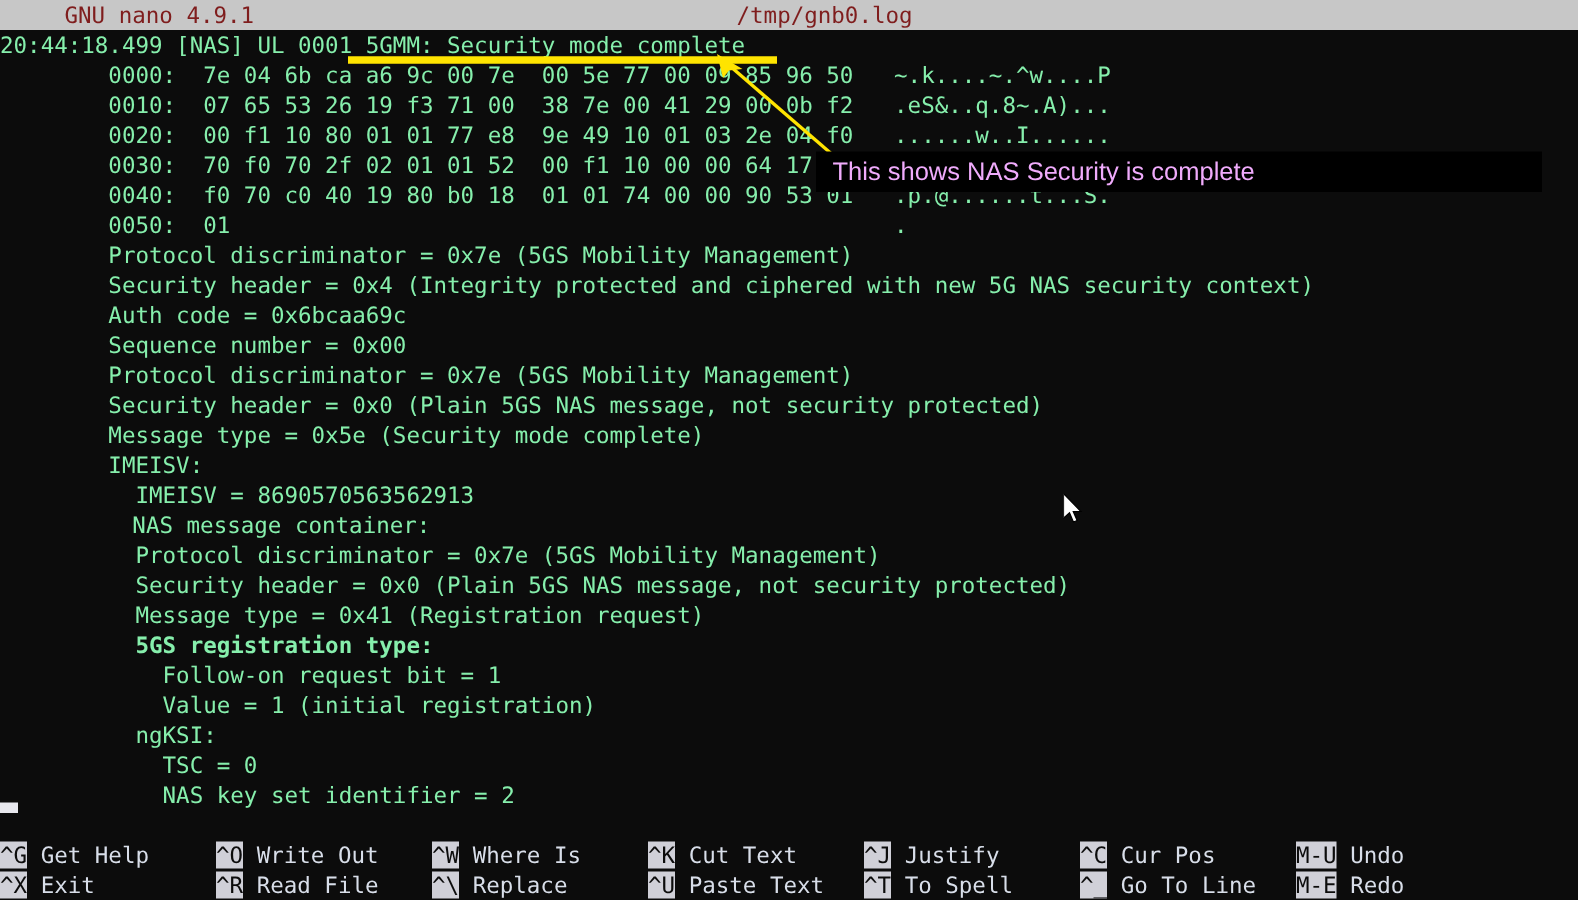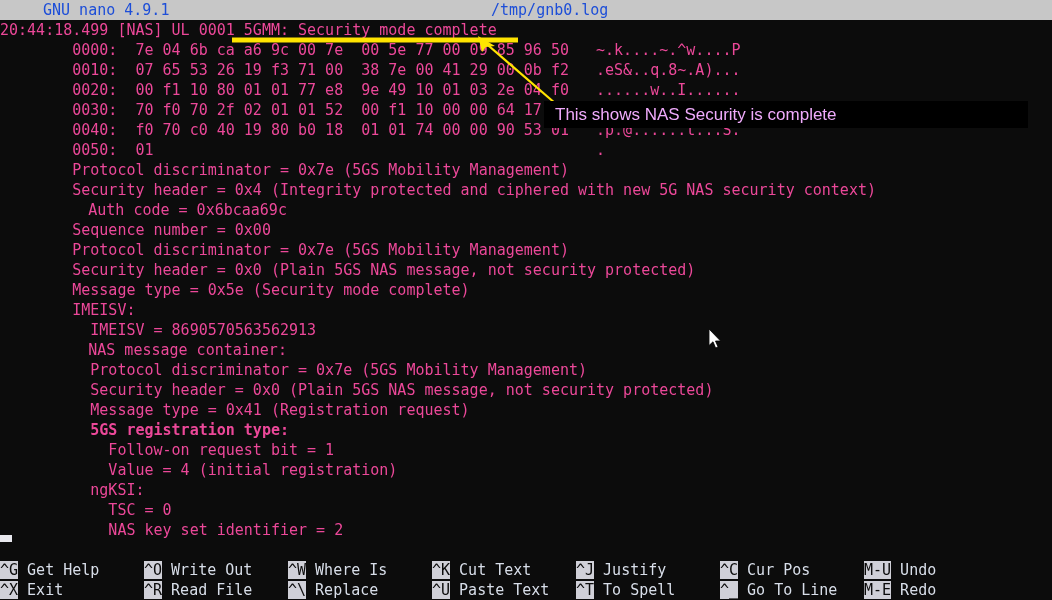--- a/index.html
+++ b/index.html
@@ -23,21 +23,21 @@
     overflow: hidden;
   }
 
   
   .titlebar {
     position: absolute;
     left: 0; top: 0;
     width: 1052px;
     height: 20px;
     background: #c7c7c7;
-    color: #1d4ed8;
+    color: #7f1d1d;
     font-size: 15px;
     line-height: 20px;
     white-space: pre;
   }
   .titlebar .tb-version {
     position: absolute;
     left: 43px; top: 0;
   }
   .titlebar .tb-filename {
     position: absolute;
@@ -52,21 +52,21 @@
     height: 535px;
     background: #0c0c0c;
   }
   .eline {
     position: absolute;
     left: 0;
     height: 20px;
     line-height: 20px;
     font-size: 15px;
     white-space: pre;
-    color: #ec4899;
+    color: #86efac;
     letter-spacing: 0px;
   }
 
   
   .annot-svg {
     position: absolute;
     left: 0; top: 0;
     width: 1052px;
     height: 600px;
     pointer-events: none;
@@ -161,34 +161,34 @@
   <div class="editor" id="editor-area">
       <div class="eline" style="top: 0px;">20:44:18.499 [NAS] UL 0001 5GMM: Security mode complete</div>
       <div class="eline" style="top: 20px;">        0000:  7e 04 6b ca a6 9c 00 7e  00 5e 77 00 09 85 96 50   ~.k....~.^w....P</div>
       <div class="eline" style="top: 40px;">        0010:  07 65 53 26 19 f3 71 00  38 7e 00 41 29 00 0b f2   .eS&amp;..q.8~.A)...</div>
       <div class="eline" style="top: 60px;">        0020:  00 f1 10 80 01 01 77 e8  9e 49 10 01 03 2e 04 f0   ......w..I......</div>
       <div class="eline" style="top: 80px;">        0030:  70 f0 70 2f 02 01 01 52  00 f1 10 00 00 64 17 f0   .p.@......t...S.</div>
       <div class="eline" style="top: 100px; text-align: right;">        0040:  f0 70 c0 40 19 80 b0 18  01 01 74 00 00 90 53 01   .p.@......t...S.</div>
       <div class="eline" style="top: 120px;">        0050:  01                                                 .</div>
       <div class="eline" style="top: 140px;">        Protocol discriminator = 0x7e (5GS Mobility Management)</div>
       <div class="eline" style="top: 160px;">        Security header = 0x4 (Integrity protected and ciphered with new 5G NAS security context)</div>
-      <div class="eline" style="top: 180px; margin-left: 16px;">        Auth code = 0x6bcaa69c</div>
+      <div class="eline" style="top: 180px;">        Auth code = 0x6bcaa69c</div>
       <div class="eline" style="top: 200px;">        Sequence number = 0x00</div>
       <div class="eline" style="top: 220px;">        Protocol discriminator = 0x7e (5GS Mobility Management)</div>
       <div class="eline" style="top: 240px;">        Security header = 0x0 (Plain 5GS NAS message, not security protected)</div>
       <div class="eline" style="top: 260px;">        Message type = 0x5e (Security mode complete)</div>
       <div class="eline" style="top: 280px;">        IMEISV:</div>
       <div class="eline" style="top: 300px;">          IMEISV = 8690570563562913</div>
       <div class="eline" style="top: 320px; padding-left: 16px;">        NAS message container:</div>
       <div class="eline" style="top: 340px;">          Protocol discriminator = 0x7e (5GS Mobility Management)</div>
       <div class="eline" style="top: 360px;">          Security header = 0x0 (Plain 5GS NAS message, not security protected)</div>
       <div class="eline" style="top: 380px;">          Message type = 0x41 (Registration request)</div>
       <div class="eline" style="top: 400px; font-weight: bold;">          5GS registration type:</div>
       <div class="eline" style="top: 420px;">            Follow-on request bit = 1</div>
-      <div class="eline" style="top: 440px;">            Value = 4 (initial registration)</div>
+      <div class="eline" style="top: 440px;">            Value = 1 (initial registration)</div>
       <div class="eline" style="top: 460px;">          ngKSI:</div>
       <div class="eline" style="top: 480px;">            TSC = 0</div>
       <div class="eline" style="top: 500px;">            NAS key set identifier = 2</div>
     </div>
 
   <svg class="annot-svg" viewBox="0 0 1052 600" width="1052" height="600">
 
     <line x1="232" y1="40" x2="518" y2="40" stroke="#ffe400" stroke-width="5"></line>
 
     <line x1="556" y1="104" x2="482" y2="40" stroke="#ffe400" stroke-width="2.2"></line>

